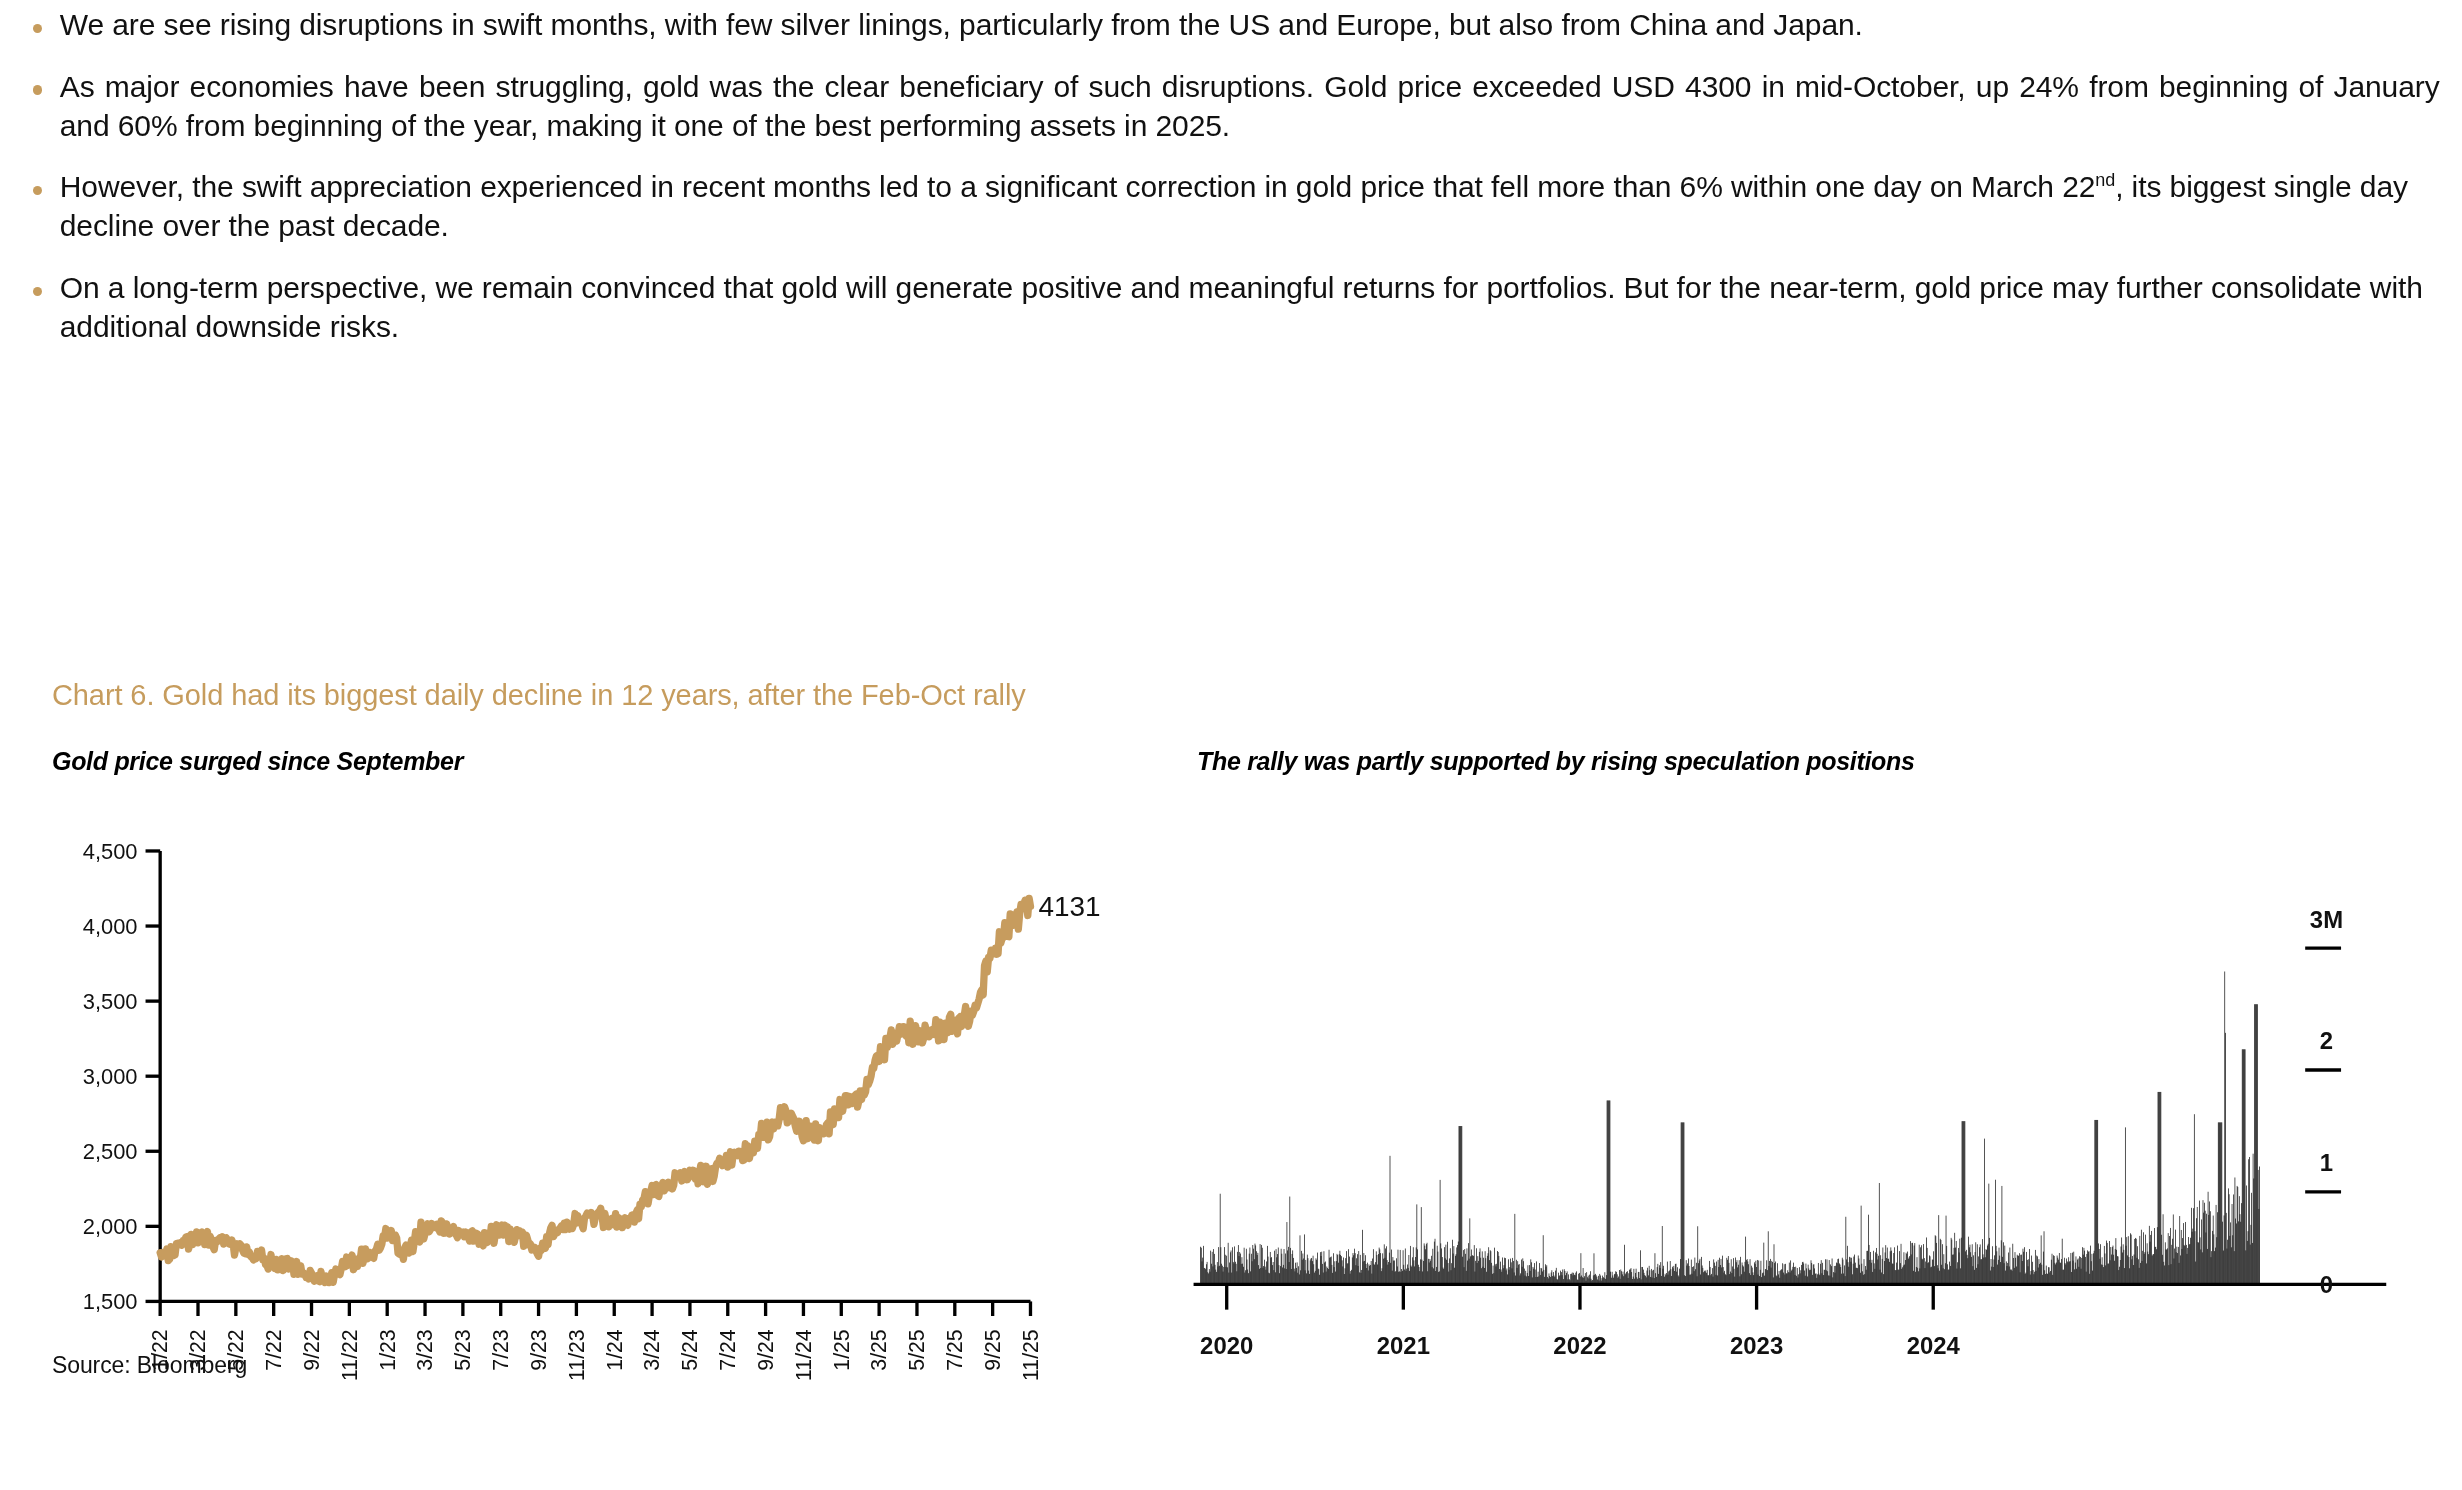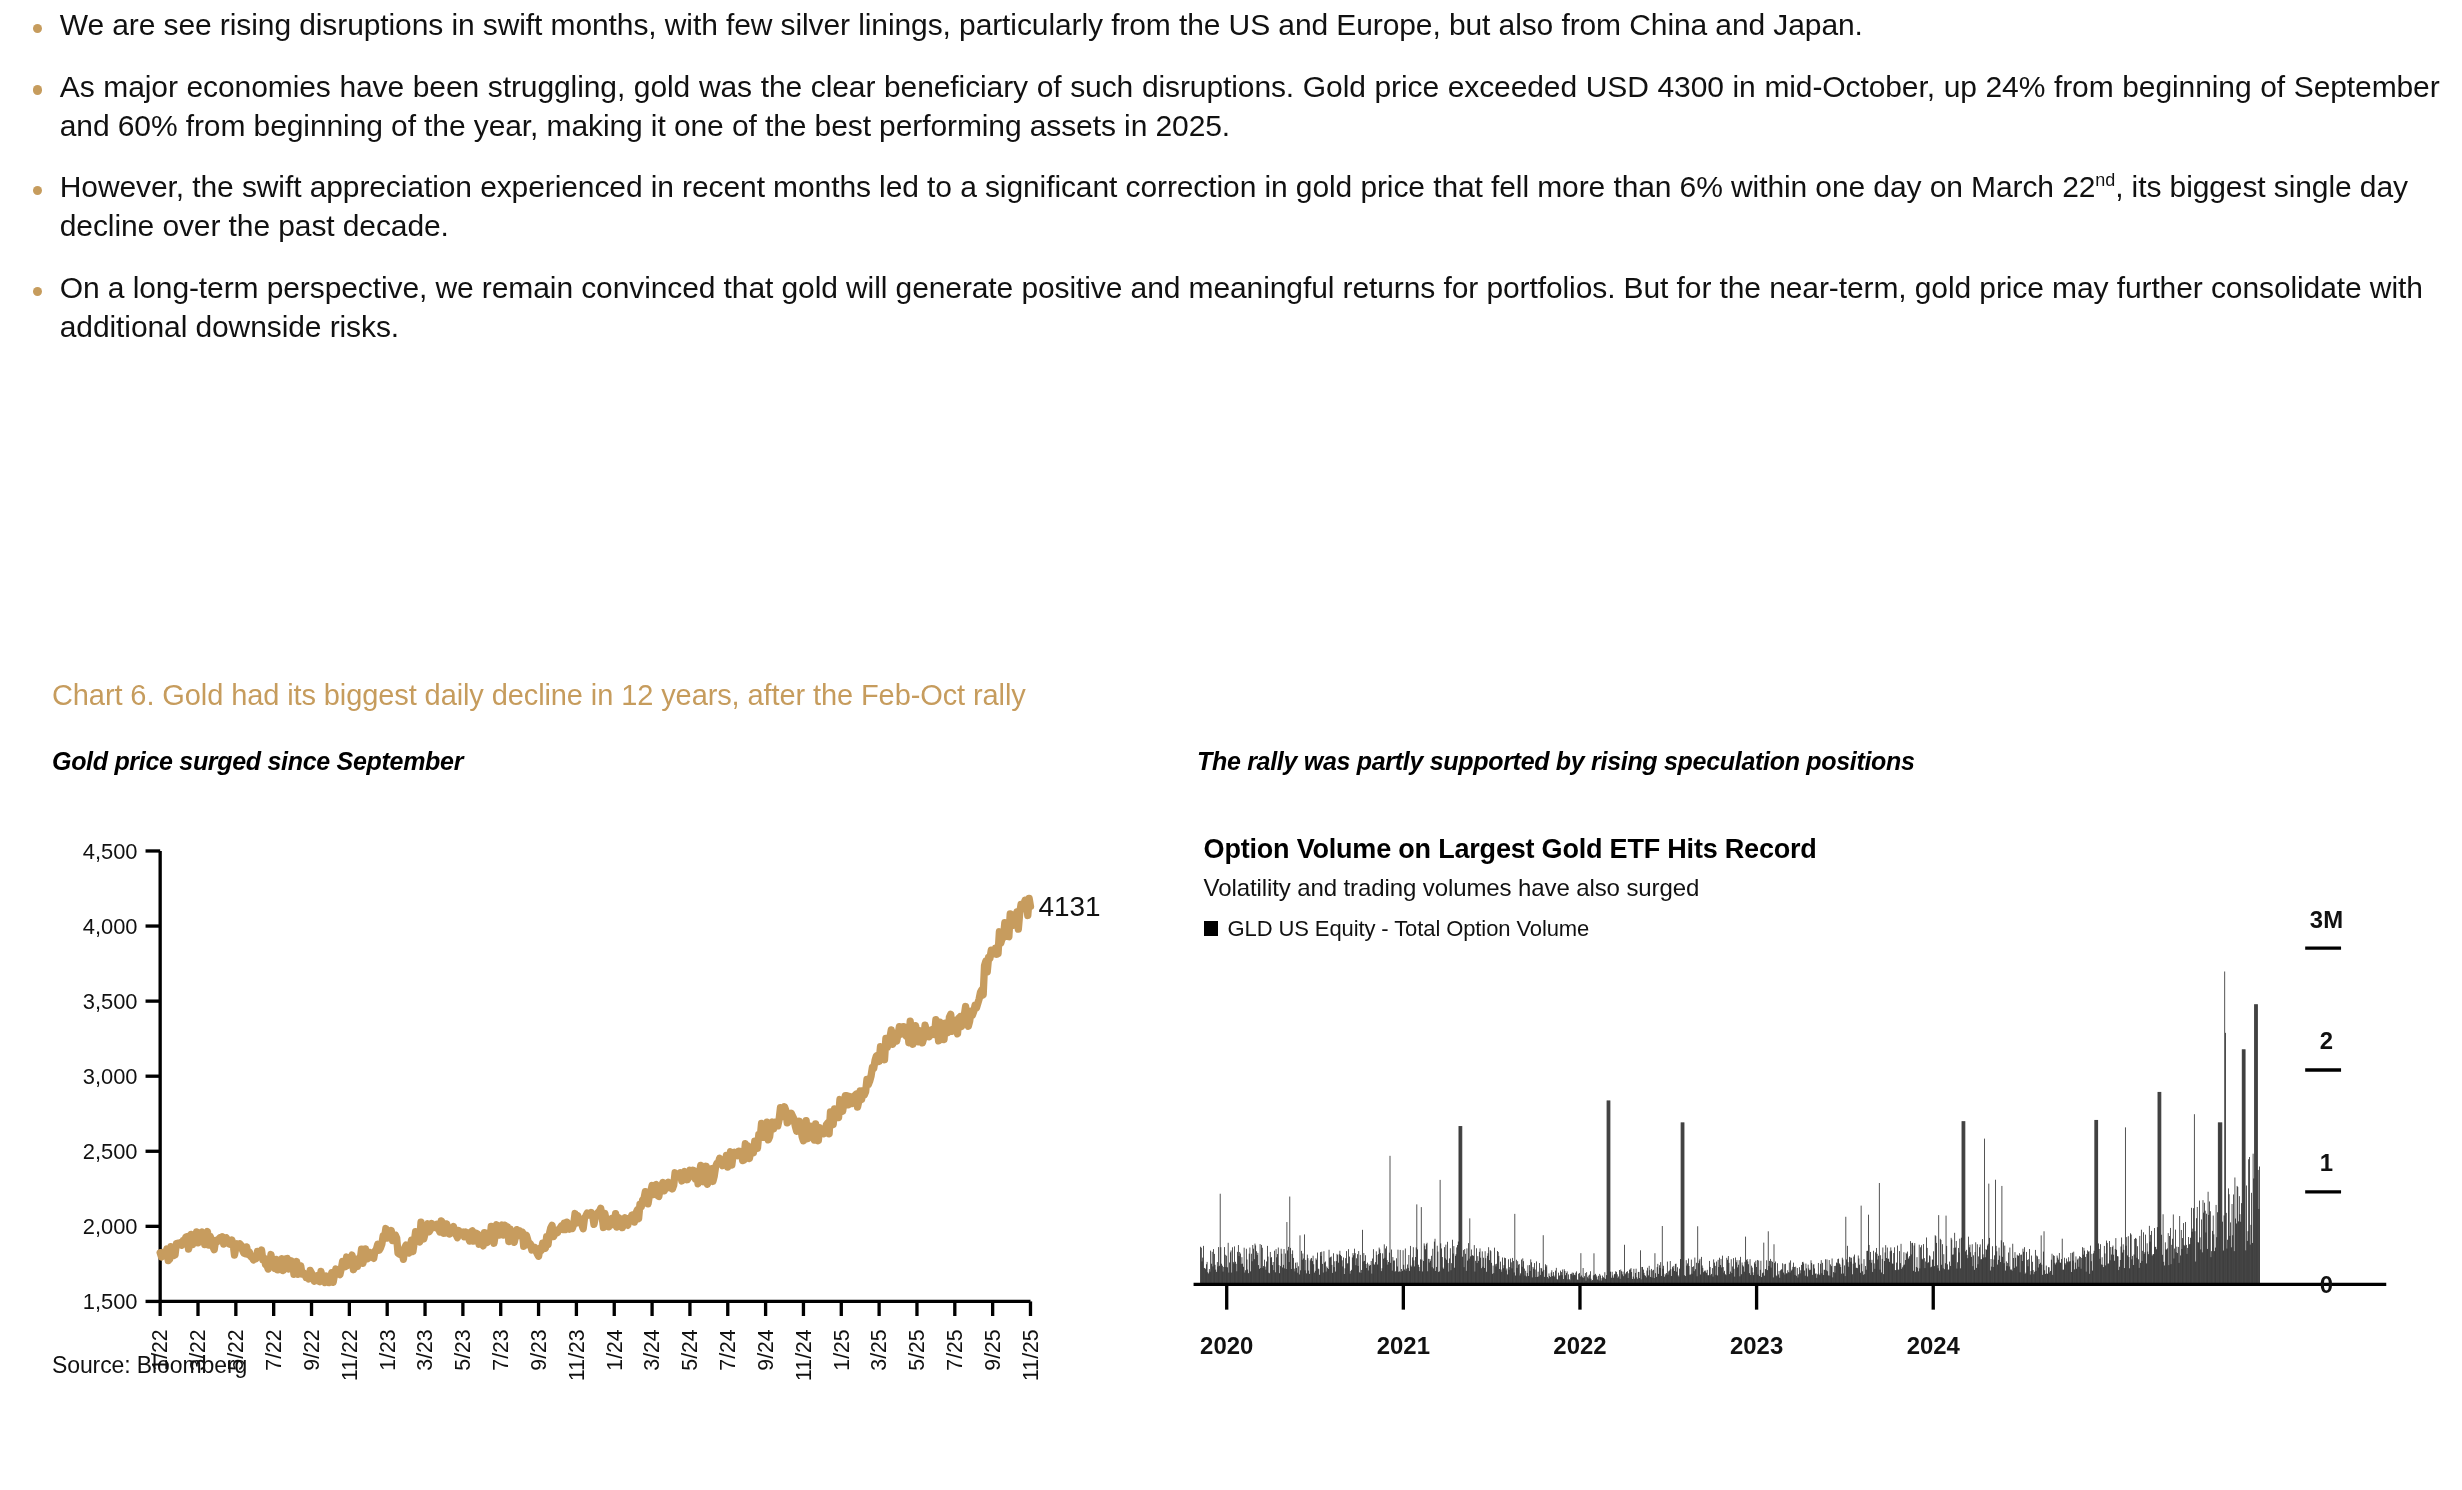--- a/index.html
+++ b/index.html
@@ -87,21 +87,21 @@
 
 <div id="bullets">
 
   <div class="bullet">
     <span class="bullet-dot"></span>
     <div class="bullet-text nojust">We are see rising disruptions in swift months, with few silver linings, particularly from the US and Europe, but also from China and Japan.</div>
   </div>
 
   <div class="bullet">
     <span class="bullet-dot"></span>
-    <div class="bullet-text">As major economies have been struggling, gold was the clear beneficiary of such disruptions. Gold price exceeded USD 4300 in mid-October, up 24% from beginning of September and 60% from beginning of the year, making it one of the best performing assets in 2025.</div>
+    <div class="bullet-text">As major economies have been struggling, gold was the clear beneficiary of such disruptions. Gold price exceeded USD 4300 in mid-October, up 24% from beginning of January and 60% from beginning of the year, making it one of the best performing assets in 2025.</div>
   </div>
 
   <div class="bullet">
     <span class="bullet-dot"></span>
     <div class="bullet-text nojust"><span>However, the swift appreciation experienced in recent months led to a significant correction in gold price that fell more than 6% within one day on March 22</span><sup>nd</sup><span>, its biggest single day decline over the past decade.</span></div>
   </div>
 
   <div class="bullet">
     <span class="bullet-dot"></span>
     <div class="bullet-text nojust">On a long-term perspective, we remain convinced that gold will generate positive and meaningful returns for portfolios. But for the near-term, gold price may further consolidate with additional downside risks.</div>
@@ -1660,24 +1660,16 @@
       <text x="49.87500000002417" y="825" text-anchor="middle" class="bbTick">2020</text>
       <line x1="315.7083333333575" y1="720" x2="315.7083333333575" y2="758" stroke="#000" stroke-width="5"></line>
       <text x="315.7083333333575" y="825" text-anchor="middle" class="bbTick">2021</text>
       <line x1="581.5416666666908" y1="720" x2="581.5416666666908" y2="758" stroke="#000" stroke-width="5"></line>
       <text x="581.5416666666908" y="825" text-anchor="middle" class="bbTick">2022</text>
       <line x1="847.3750000000241" y1="720" x2="847.3750000000241" y2="758" stroke="#000" stroke-width="5"></line>
       <text x="847.3750000000241" y="825" text-anchor="middle" class="bbTick">2023</text>
       <line x1="1113.2083333333574" y1="720" x2="1113.2083333333574" y2="758" stroke="#000" stroke-width="5"></line>
       <text x="1113.2083333333574" y="825" text-anchor="middle" class="bbTick">2024</text>
     </svg>
-  <div id="bb-head">
-    <div id="bb-title">Option Volume on Largest Gold ETF Hits Record</div>
-    <div id="bb-sub">Volatility and trading volumes have also surged</div>
-    <div id="bb-legend">
-      <span id="bb-legend-swatch"></span>
-      <span id="bb-legend-label">GLD US Equity - Total Option Volume</span>
-    </div>
-  </div>
 </div>
 
 <div id="source">Source: Bloomberg</div>
 
 
 </body></html>

